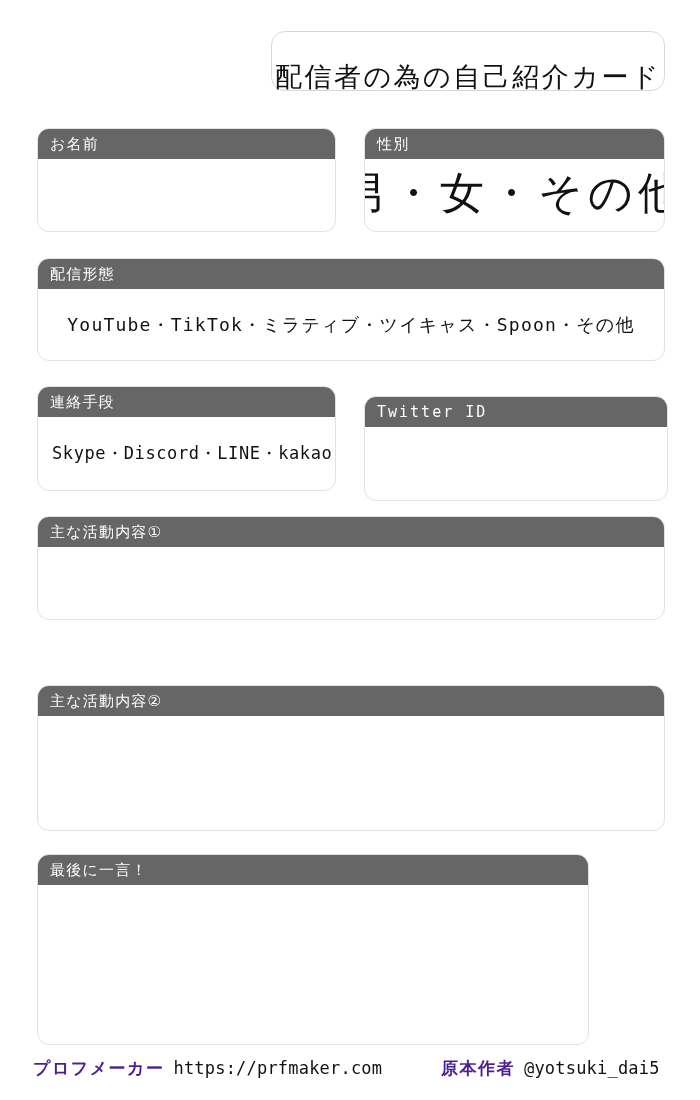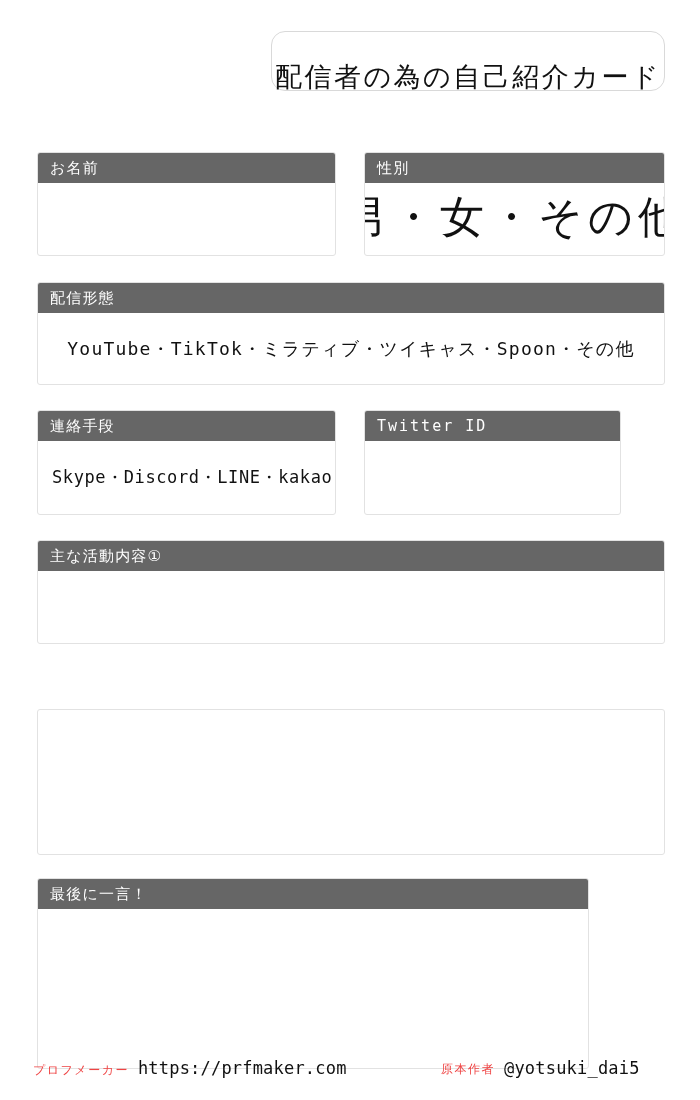--- a/index.html
+++ b/index.html
@@ -51,25 +51,24 @@
     letter-spacing: 2.5px;
     color: #111111;
     white-space: nowrap;
     line-height: 1;
   }
 
   
   .card {
     position: absolute;
     border: 1.5px solid #e2e2e2;
-    border-radius: 3px;
+    border-radius: 12px;
     background: #ffffff;
     box-sizing: border-box;
     overflow: hidden;
-    margin-top: 24px;
   }
   .card-head {
     background: #666666;
     height: 30px;
     display: flex;
     align-items: center;
     padding-left: 12px;
     box-sizing: border-box;
   }
   .card-head-label {
@@ -121,21 +120,21 @@
     color: #111111;
     white-space: nowrap;
     line-height: 1;
   }
 
   
   #card-name      { left: 37px;  top: 128px; width: 299px; height: 104px; }
   #card-gender    { left: 364px; top: 128px; width: 301px; height: 104px; }
   #card-platform  { left: 37px;  top: 258px; width: 628px; height: 103px; }
   #card-contact   { left: 37px;  top: 386px; width: 299px; height: 105px; }
-  #card-twitter   { left: 364px; top: 386px; width: 257px; height: 105px; }
+  #card-twitter   { left: 364px; top: 396px; width: 304px; height: 105px; }
   #card-activity1 { left: 37px;  top: 516px; width: 628px; height: 104px; }
   #card-activity2 { left: 37px;  top: 685px; width: 628px; height: 146px; }
   #card-last      { left: 37px;  top: 854px; width: 552px; height: 191px; }
 
   
   .footer {
     position: absolute;
     left: 0;
     top: 1060px;
     width: 700px;
@@ -153,24 +152,25 @@
   .footer-right {
     position: absolute;
     left: 441px;
     top: 0;
     display: flex;
     align-items: center;
     gap: 9px;
     white-space: nowrap;
   }
   .footer-jp {
-    font-size: 12px;
+    font-size: 17px;
     letter-spacing: 1.5px;
-    color: #ef4444;
-    line-height: 1;
+    color: #4c1d95;
+    line-height: 1;
+    font-weight: bold;
   }
   .footer-mono {
     font-family: "DejaVu Sans Mono", monospace;
     font-size: 17px;
     letter-spacing: 0.2px;
     color: #111111;
     line-height: 1;
   }
 </style>
 </head>
@@ -232,20 +232,23 @@
   <div class="card" id="card-activity1">
     <div class="card-head">
       <span class="card-head-label">主な活動内容①</span>
     </div>
     <div class="card-body blank">
       <span class="value-mid"></span>
     </div>
   </div>
 
   <div class="card" id="card-activity2">
+    <div class="card-head">
+      <span class="card-head-label">主な活動内容②</span>
+    </div>
     <div class="card-body blank">
       <span class="value-mid"></span>
     </div>
   </div>
 
   <div class="card" id="card-last">
     <div class="card-head">
       <span class="card-head-label">最後に一言！</span>
     </div>
     <div class="card-body blank">

